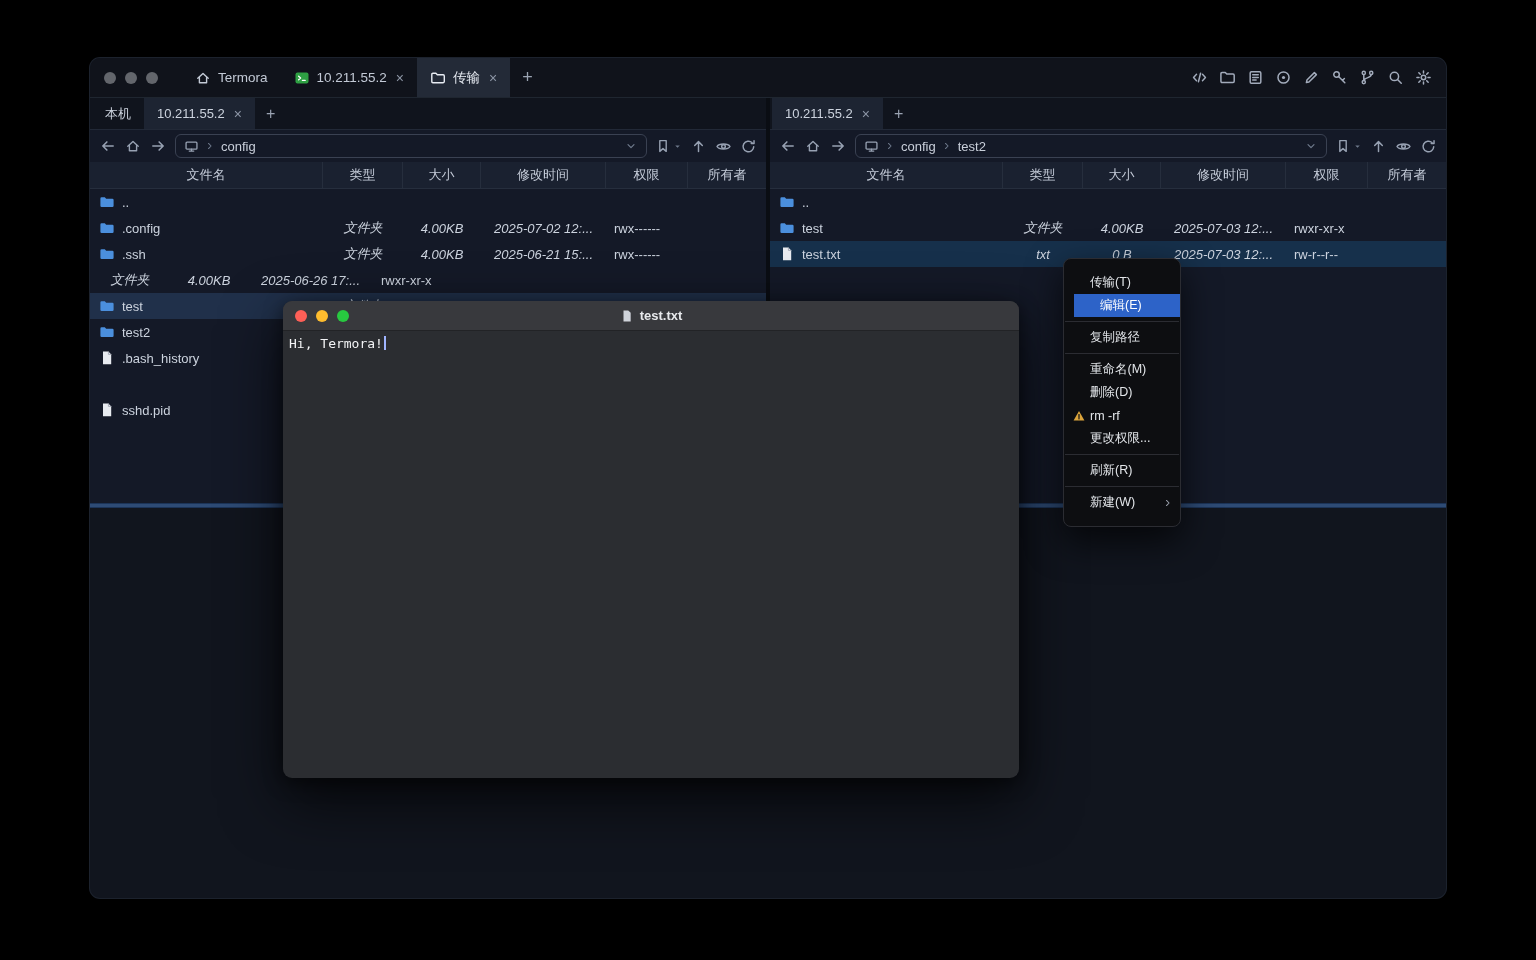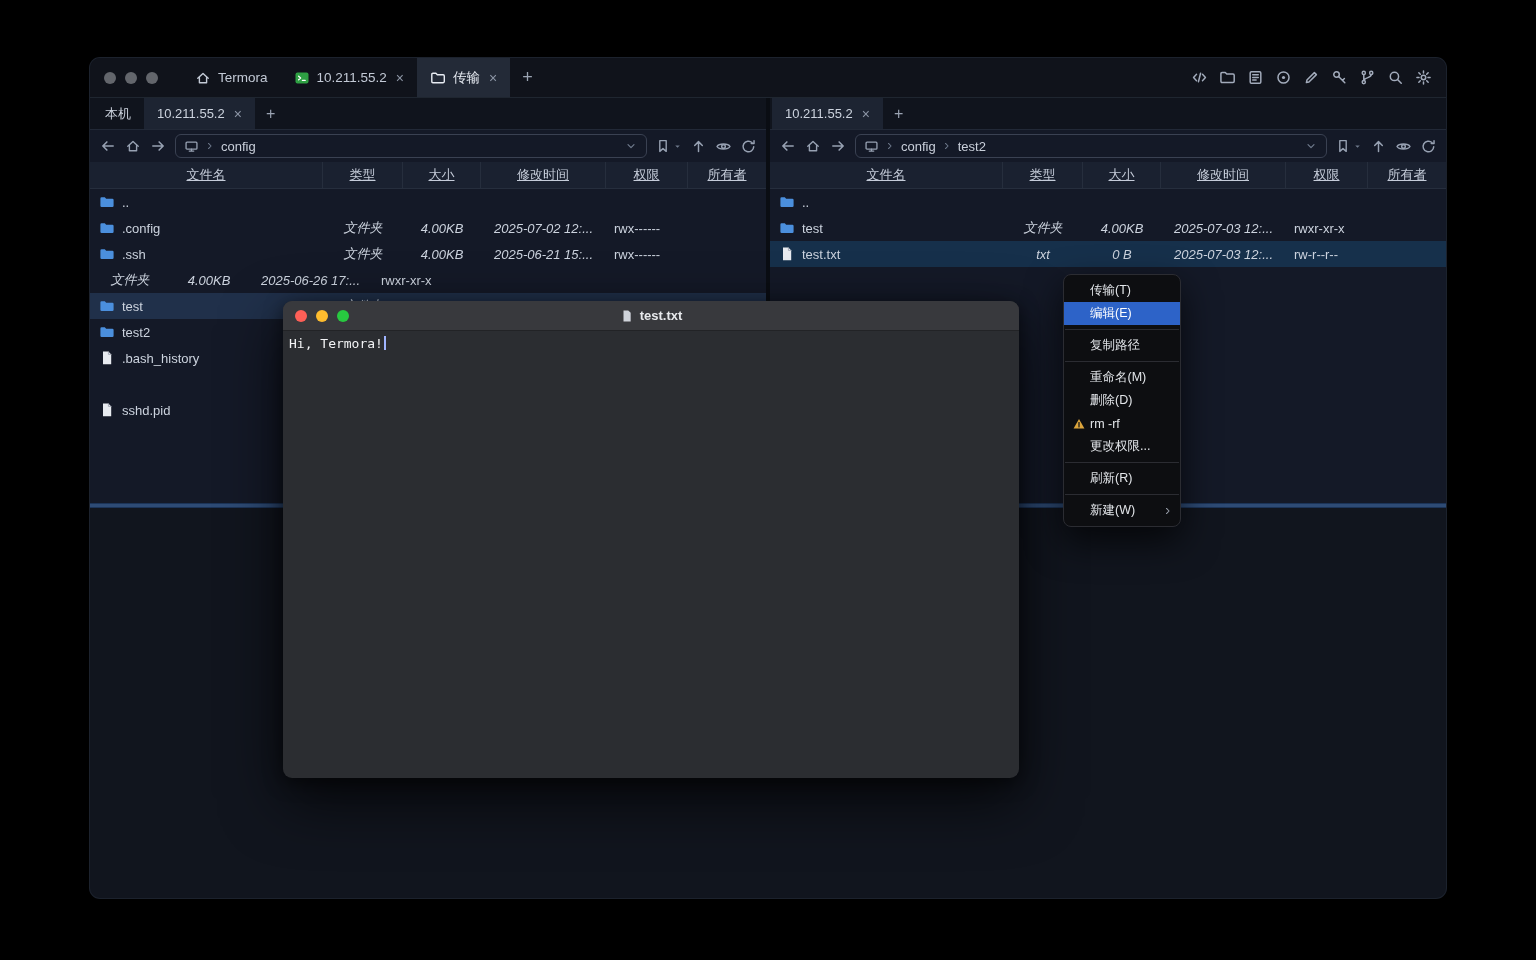--- a/index.html
+++ b/index.html
@@ -35,21 +35,21 @@
   .ptab.active{background:#1d2432;}
   .ptab-plus{display:flex;align-items:center;padding:0 11px;font-size:16px;color:#9aa3b2;}
   .ptoolbar{height:32px;flex:none;display:flex;align-items:center;gap:8px;padding:0 9px;}
   .navic{color:#97a1b2;}
   .crumbbox{flex:1;height:24px;border:1px solid #3a4152;border-radius:6px;display:flex;align-items:center;gap:5px;
     padding:0 8px;color:#c9cfda;font-size:13px;min-width:0;}
   .crumb{white-space:nowrap;}
   .flexsp{flex:1;}
   .bkwrap{display:inline-flex;align-items:center;gap:2px;color:#97a1b2;}
   .fhead{height:27px;flex:none;display:flex;background:#1a2130;border-bottom:1px solid #262e3d;font-size:13px;color:#c5ccd9;}
-  .fhc{display:flex;align-items:center;justify-content:center;border-right:1px solid #262e3d;height:100%;flex:none;text-decoration:underline;}
+  .fhc{display:flex;align-items:center;justify-content:center;border-right:1px solid #262e3d;height:100%;flex:none;}
   .fhc:last-child{border-right:none;}
   .frows{flex:1;overflow:hidden;}
   .frow{height:26px;display:flex;align-items:center;font-size:13px;color:#ccd3de;}
   .frow.sel-left{background:#20304a;}
   .frow.sel-right{background:#16304b;}
   .fc{display:flex;align-items:center;overflow:hidden;white-space:nowrap;flex:none;height:100%;}
   .fc.name{gap:7px;padding-left:9px;}
   .fc.ctr{justify-content:center;font-style:italic;}
   .fc.left{padding-left:8px;}
 
@@ -68,24 +68,24 @@
   .editor-titlebar{height:30px;flex:none;background:#38393d;display:flex;align-items:center;justify-content:center;
     position:relative;border-bottom:1px solid #222326;}
   .etraffic{position:absolute;left:12px;top:0;height:100%;display:flex;align-items:center;gap:9px;}
   .elight{width:12px;height:12px;border-radius:50%;}
   .red{background:#fe5f57}.yellow{background:#febc2e}.green{background:#28c840}
   .editor-title{display:flex;align-items:center;gap:6px;font-size:13px;font-weight:700;color:#e7e9ec;}
   .editor-content{flex:1;padding:5px 6px;font-family:"DejaVu Sans Mono","Liberation Mono",monospace;font-size:13px;color:#f3f4f6;}
   .cursor{display:inline-block;width:2px;height:14px;background:#9fb4ff;vertical-align:-2px;margin-left:1px;}
 
   
-  .context-menu{position:absolute;left:1063px;top:274px;width:118px;background:#0d0e11;border:1px solid #2b2c32;
-    border-radius:8px;padding:4px 0;z-index:60;box-shadow:0 14px 36px rgba(0,0,0,.7);}
+  .context-menu{position:absolute;left:1063px;top:258px;width:118px;background:#0d0e11;border:1px solid #2b2c32;
+    border-radius:8px;padding:12px 0;z-index:60;box-shadow:0 14px 36px rgba(0,0,0,.7);}
   .mitem{height:23px;display:flex;align-items:center;padding:0 6px 0 7px;font-size:12.5px;color:#e3e6ea;gap:3px;}
-  .mitem.hl{background:#2d63c8;color:#fff;}
+  .mitem.hl{background:#2d63c8;color:#fff;margin-left:10px;}
   .mico{width:16px;height:14px;flex:none;display:inline-flex;align-items:center;}
   .mlabel{white-space:nowrap;}
   .msub{margin-left:auto;color:#9aa1ad;}
   .msep{height:1px;background:#2b2c32;margin:4px 1px;}
 </style>
 </head>
 <body>
 
 <div class="app-window">
   <div class="titlebar">

